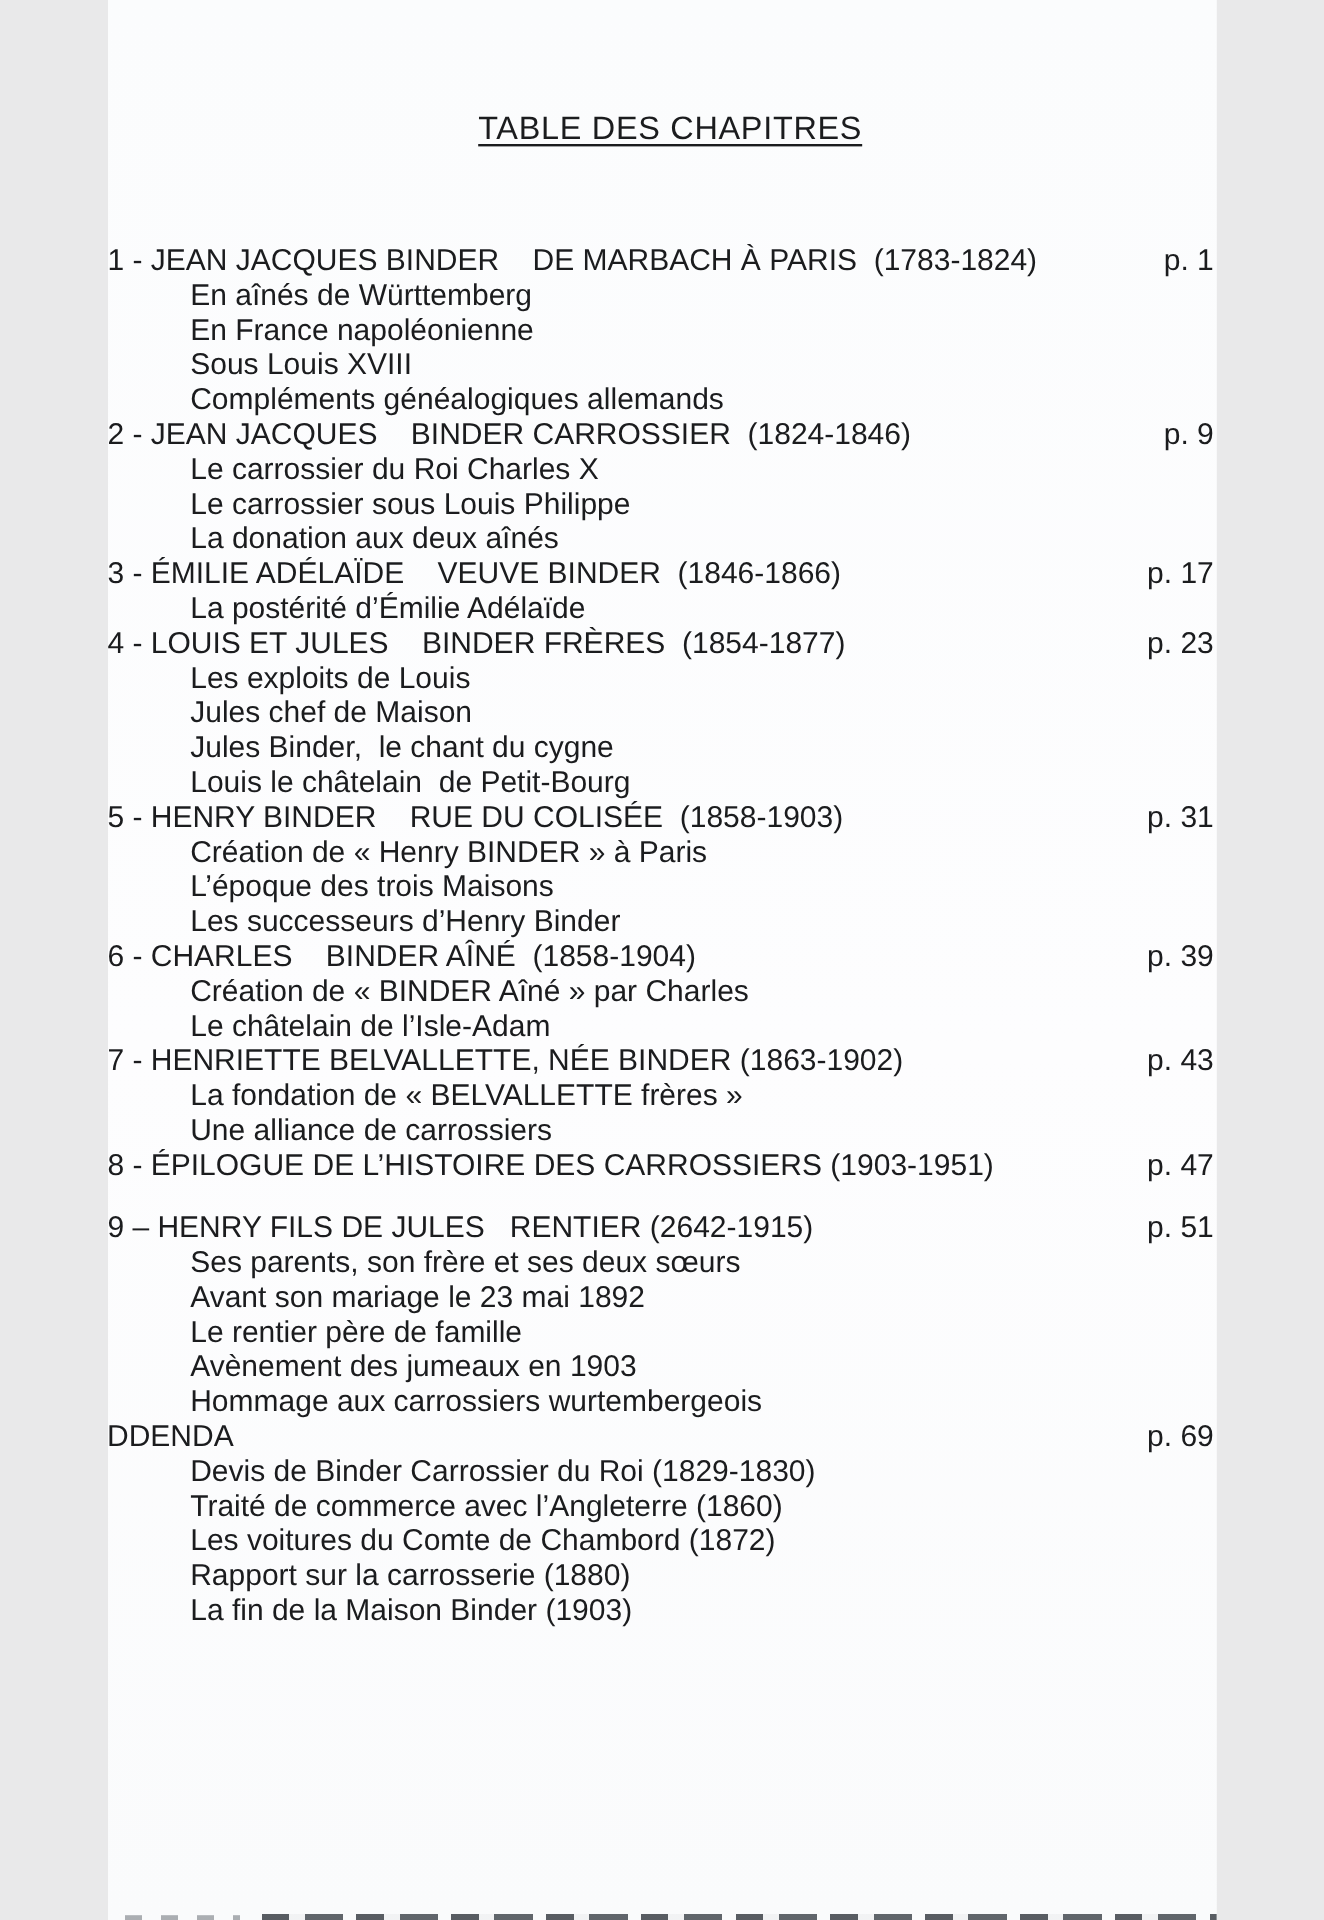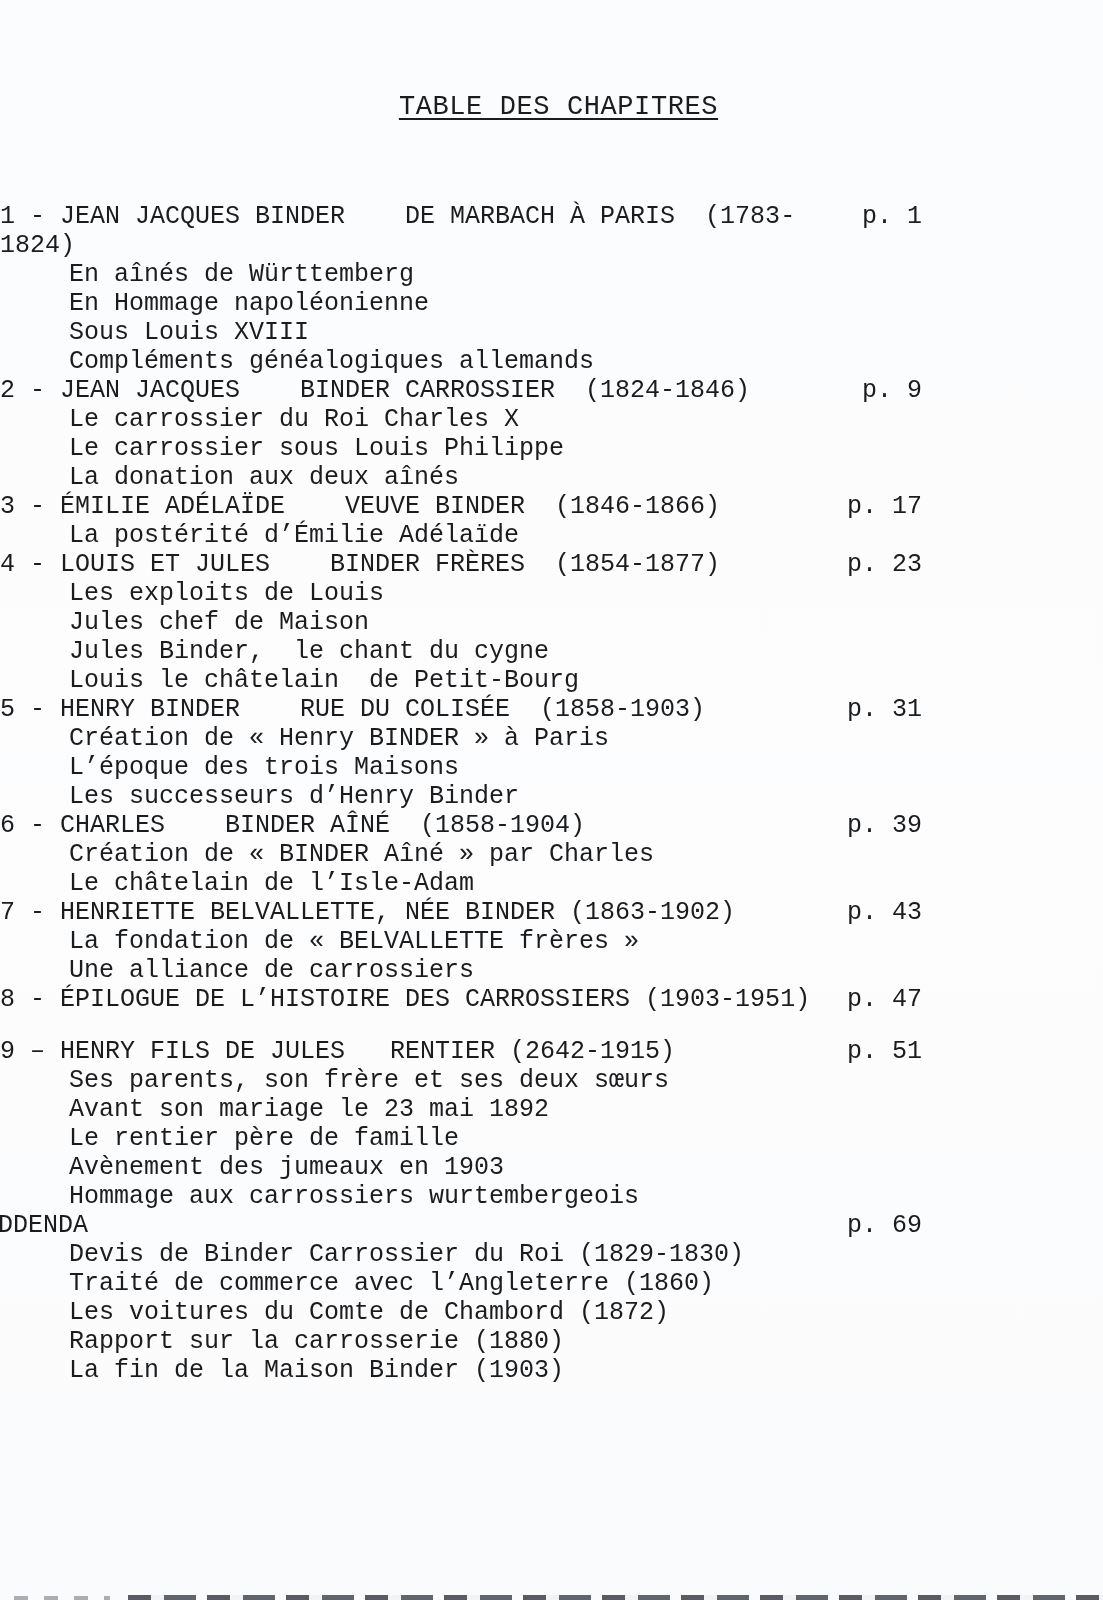--- a/index.html
+++ b/index.html
@@ -3,27 +3,27 @@
 <meta charset="utf-8">
 <title>Table des chapitres</title>
 <style>
   html, body {
     margin: 0;
     padding: 0;
     background: #e9e9ea;
   }
   .sheet {
     position: relative;
-    width: 1103px;
+    width: 924px;
     height: 1600px;
     margin: 0 auto;
     overflow: hidden;
     background: linear-gradient(180deg, #fbfcfd 0%, #fdfdfe 55%, #fafbfc 100%);
     color: #1b1c1e;
-    font-family: Liberation Mono, monospace;
+    font-family: Liberation Sans, sans-serif;
     -webkit-font-smoothing: antialiased;
   }
   .title {
     margin: 0;
     padding-top: 92px;
     text-align: center;
     font-size: 27px;
     font-weight: normal;
     letter-spacing: 0.6px;
   }
@@ -98,21 +98,21 @@
   <h1 class="title"><span class="title-text">TABLE DES CHAPITRES</span></h1>
 
   <div class="toc">
   <div class="entry">
     <div class="entry-head">
       <span class="entry-label">1 - JEAN JACQUES BINDER    DE MARBACH À PARIS  (1783-1824)</span>
       <span class="entry-page">p. 1</span>
     </div>
     <div class="subitems">
           <div class="subitem">En aînés de Württemberg</div>
-          <div class="subitem">En Hommage napoléonienne</div>
+          <div class="subitem">En France napoléonienne</div>
           <div class="subitem">Sous Louis XVIII</div>
           <div class="subitem">Compléments généalogiques allemands</div>
         </div>
   </div>
 
   <div class="entry">
     <div class="entry-head">
       <span class="entry-label">2 - JEAN JACQUES    BINDER CARROSSIER  (1824-1846)</span>
       <span class="entry-page">p. 9</span>
     </div>

